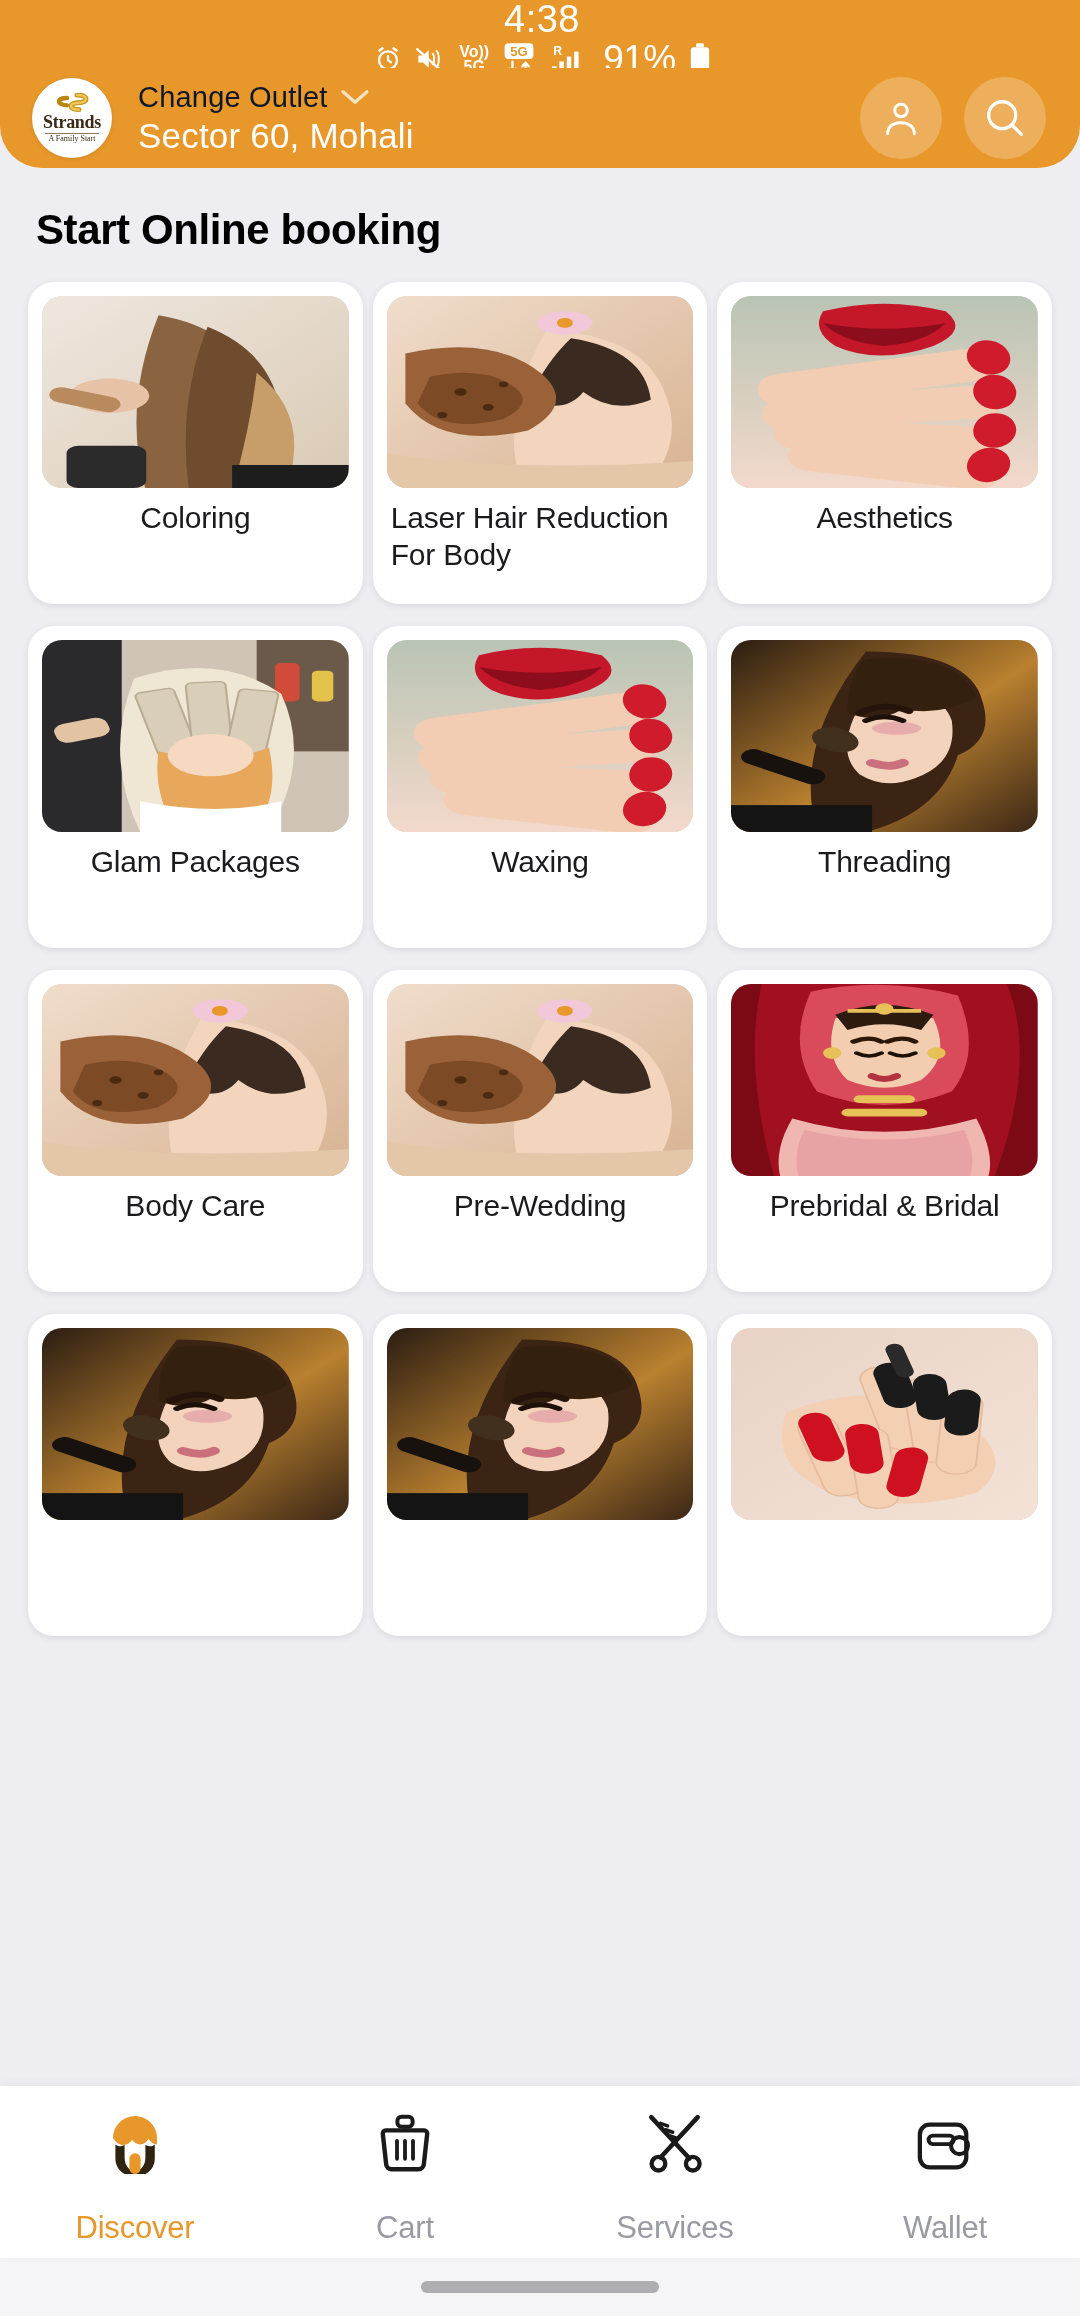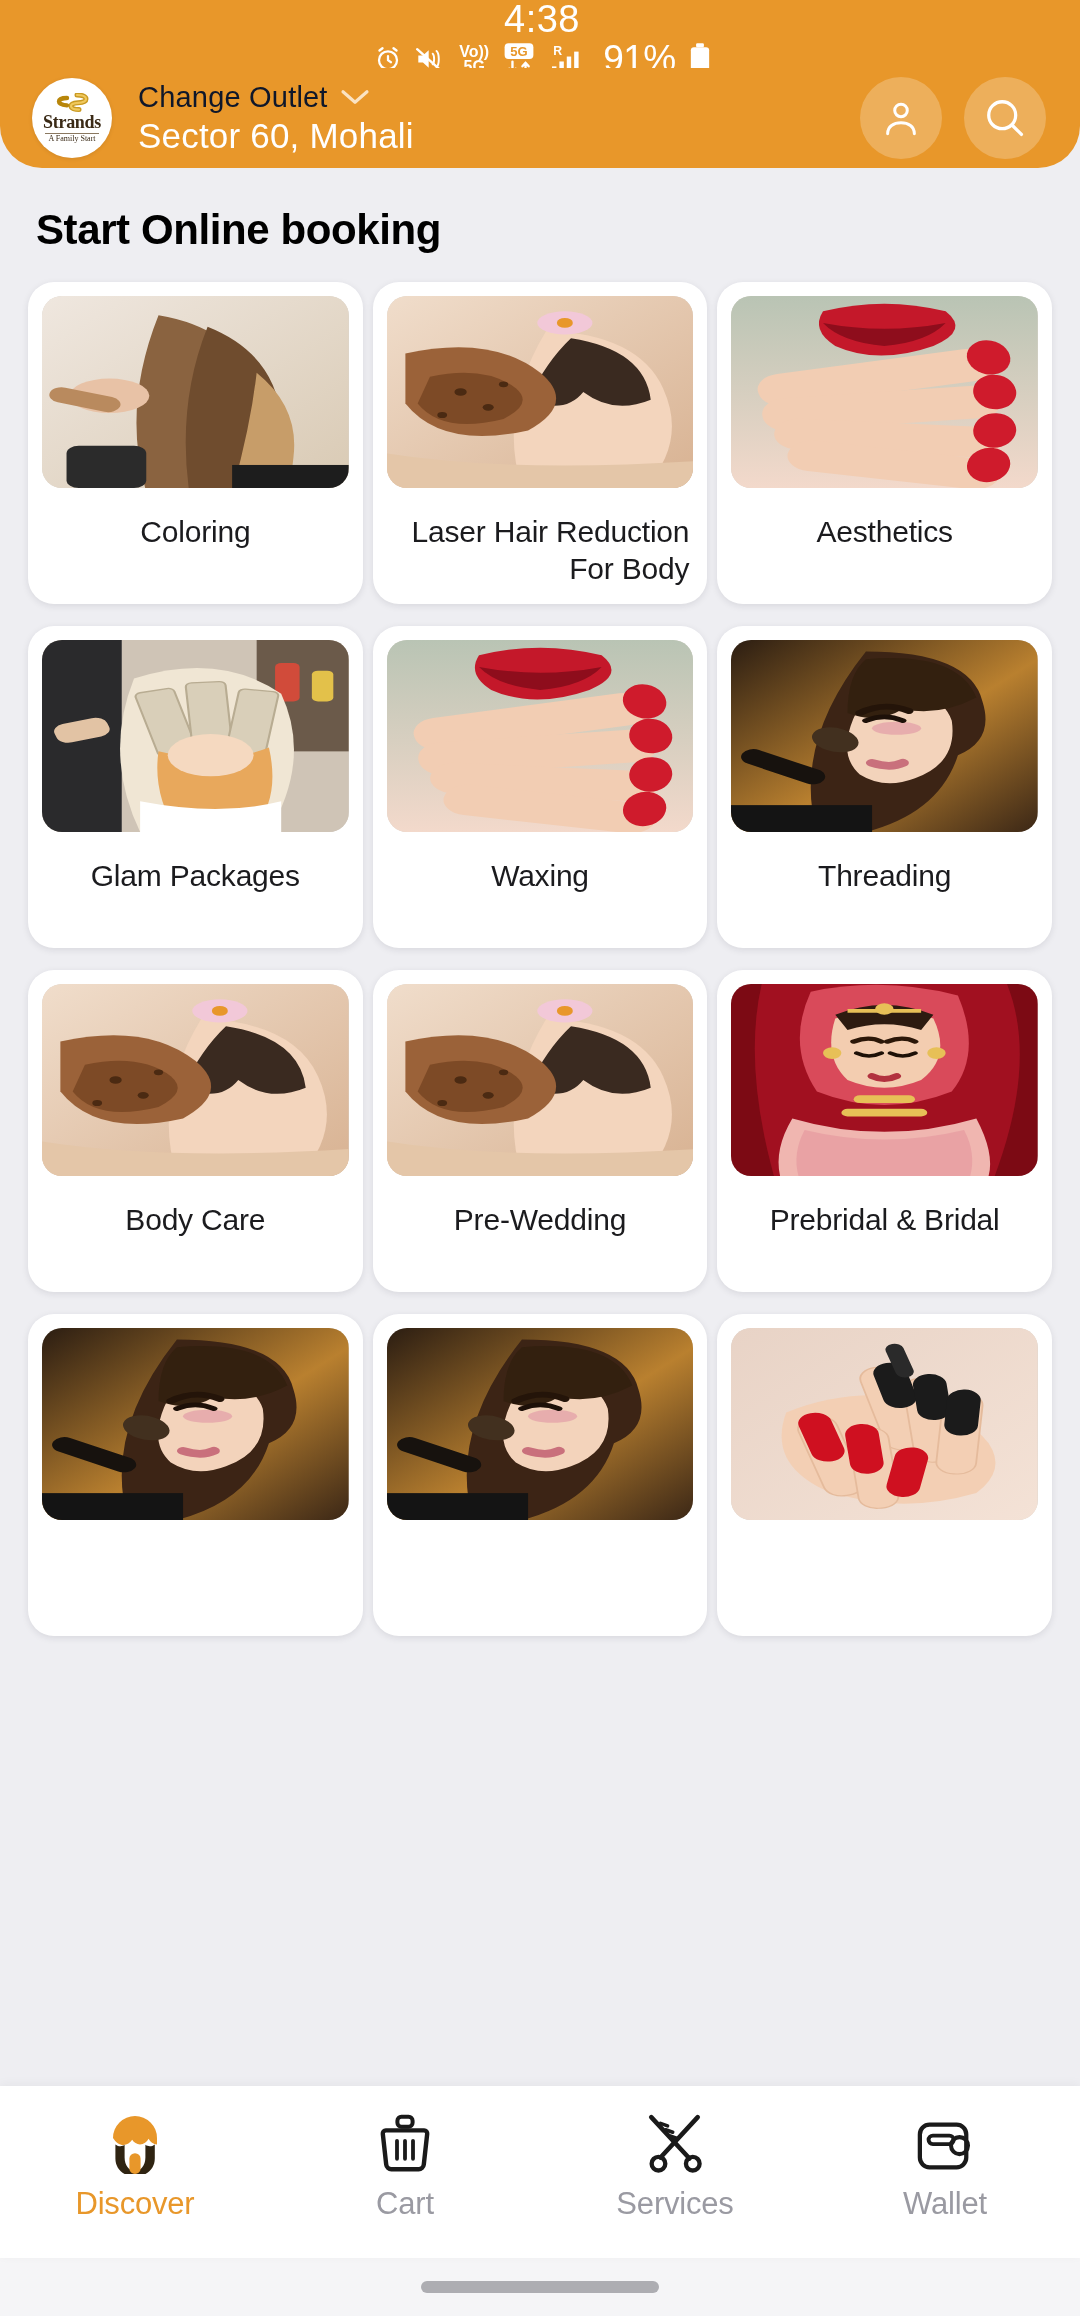--- a/index.html
+++ b/index.html
@@ -150,23 +150,23 @@
     border-radius:20px;
     overflow:hidden;
     flex:none;
     position:relative;
     background:#d9d4cd;
   }
   .card-img > svg{ width:100%; height:100%; display:block; }
   .card-label{
     font-size:30px;
     color:#1b1b1e;
-    text-align:right;
+    text-align:left;
     line-height:1.22;
-    margin-top:26px;
+    margin-top:12px;
     padding:0 4px;
     letter-spacing:-.2px;
   }
 
   
   .bottomnav{
     position:absolute;
     left:0; right:0; bottom:58px;
     height:172px;
     background:#ffffff;
@@ -181,20 +181,21 @@
     display:flex; flex-direction:column;
     align-items:center;
     gap:12px;
     width:25%;
   }
   .nav-ico{ height:66px; display:flex; align-items:flex-end; justify-content:center;}
   .nav-lbl{
     font-size:31px;
     color:#9a9aa2;
     letter-spacing:-.2px;
+    margin-top:24px;
   }
   .navitem.active .nav-lbl{ color:#e8972a; }
 
   .gesturebar{
     position:absolute;
     left:0; right:0; bottom:0;
     height:58px;
     background:#f5f5f7;
     display:flex; align-items:center; justify-content:center;
   }

